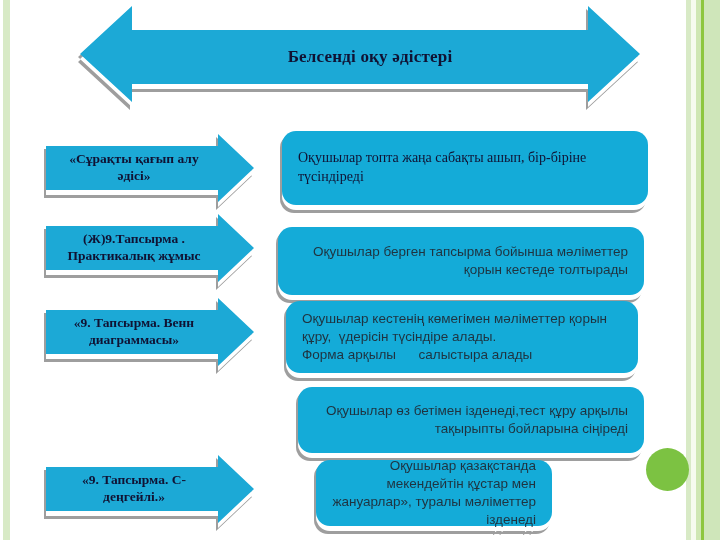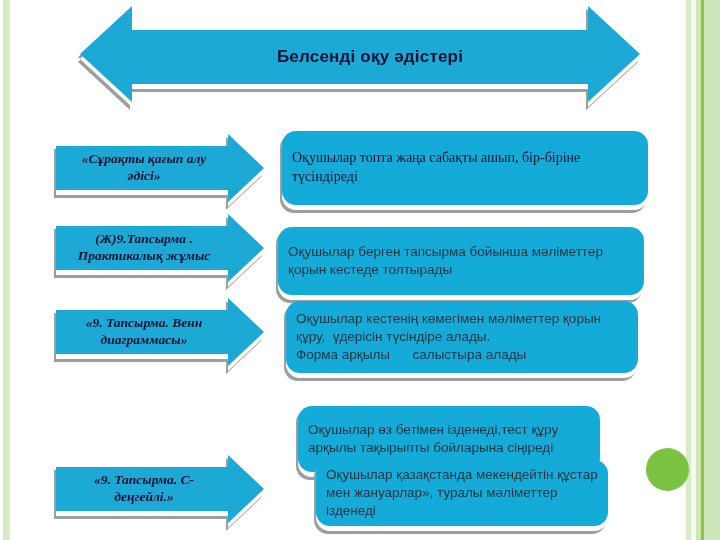--- a/index.html
+++ b/index.html
@@ -22,38 +22,38 @@
 
   
   .shape-shadow{filter:drop-shadow(0 5px 0 #ffffff) drop-shadow(-2px 3px 0 var(--shadow-gray));}
 
   
   .banner-wrap{position:absolute;left:80px;top:6px;width:560px;height:96px;}
   .banner{width:100%;height:100%;background:var(--shape-fill);
     clip-path:polygon(0 48px,52px 0,52px 24px,508px 24px,508px 0,560px 48px,
                       508px 96px,508px 78px,52px 78px,52px 96px);
     display:flex;align-items:center;justify-content:center;padding-top:6px;box-sizing:border-box;}
-  .banner-title{font-family:Liberation Sans, sans-serif;font-weight:700;font-size:17px;
+  .banner-title{font-family:Liberation Serif, serif;font-weight:700;font-size:17px;
     color:var(--serif-text);letter-spacing:.2px;margin-left:20px;}
 
   
-  .arrow-wrap{position:absolute;left:56px;width:208px;height:68px;font-style:italic;}
+  .arrow-wrap{position:absolute;left:46px;width:208px;height:68px;}
   .arrow{width:100%;height:100%;background:var(--shape-fill);
     clip-path:polygon(0 12px,172px 12px,172px 0,208px 34px,172px 68px,172px 56px,0 56px);
     display:flex;align-items:center;justify-content:center;
     padding:12px 40px 12px 8px;box-sizing:border-box;}
   .arrow-label{font-family:"Liberation Serif",serif;font-weight:700;font-size:13.5px;
     line-height:1.25;color:var(--serif-text);text-align:center;}
 
   
   .box{position:absolute;background:var(--box-fill);border-radius:14px;
-    display:flex;align-items:center;box-sizing:border-box;padding:8px 10px;}
+    display:flex;align-items:center;box-sizing:border-box;padding:8px 16px;}
   .box-text{font-size:13.5px;line-height:1.35;color:var(--sans-text);width:100%;}
   .box-text.serif{font-family:"Liberation Serif",serif;font-size:14px;color:var(--serif-text);}
-  .box-text.center{text-align:left;}
+  .box-text.center{text-align:right;}
   .box-text.prewrap{white-space:pre-wrap;}
 </style>
 </head>
 <body>
 
 <div id="stage">
 
   <div class="left-stripe"></div>
   <div class="right-band"></div>
   <div class="green-circle"></div>
@@ -86,26 +86,26 @@
     <div class="arrow">
       <span class="arrow-label">«9. Тапсырма. Венн диаграммасы»</span>
     </div>
   </div>
   <div class="box shape-shadow" style="left:286px;top:301px;width:352px;height:72px">
     <span class="box-text prewrap">Оқушылар кестенің көмегімен мәліметтер қорын
 құру,  үдерісін түсіндіре алады.
 Форма арқылы      салыстыра алады</span>
   </div>
 
-  <div class="box shape-shadow" style="left:298px;top:406px;width:302px;height:66px">
+  <div class="box shape-shadow" style="left:298px;top:387px;width:346px;height:66px">
     <span class="box-text center">Оқушылар өз бетімен ізденеді,тест құру арқылы тақырыпты бойларына сіңіреді</span>
   </div>
 
   <div class="arrow-wrap shape-shadow" style="top:455px">
     <div class="arrow">
       <span class="arrow-label">«9. Тапсырма. С- деңгейлі.»</span>
     </div>
   </div>
-  <div class="box shape-shadow" style="left:316px;top:460px;width:292px;height:66px">
+  <div class="box shape-shadow" style="left:316px;top:460px;width:236px;height:66px">
     <span class="box-text center">Оқушылар  қазақстанда мекендейтін құстар мен жануарлар», туралы  мәліметтер ізденеді</span>
   </div>
 
 </div>
 
 </body></html>

